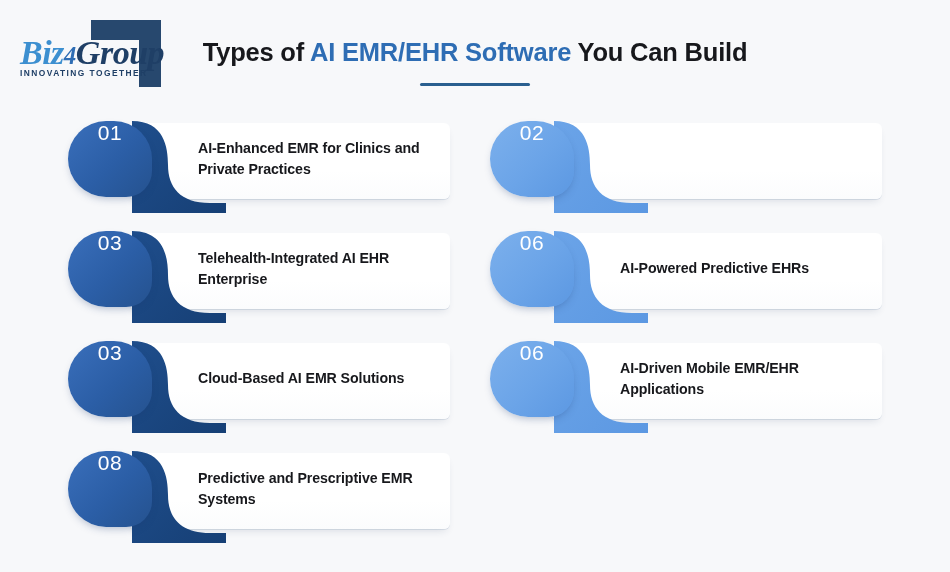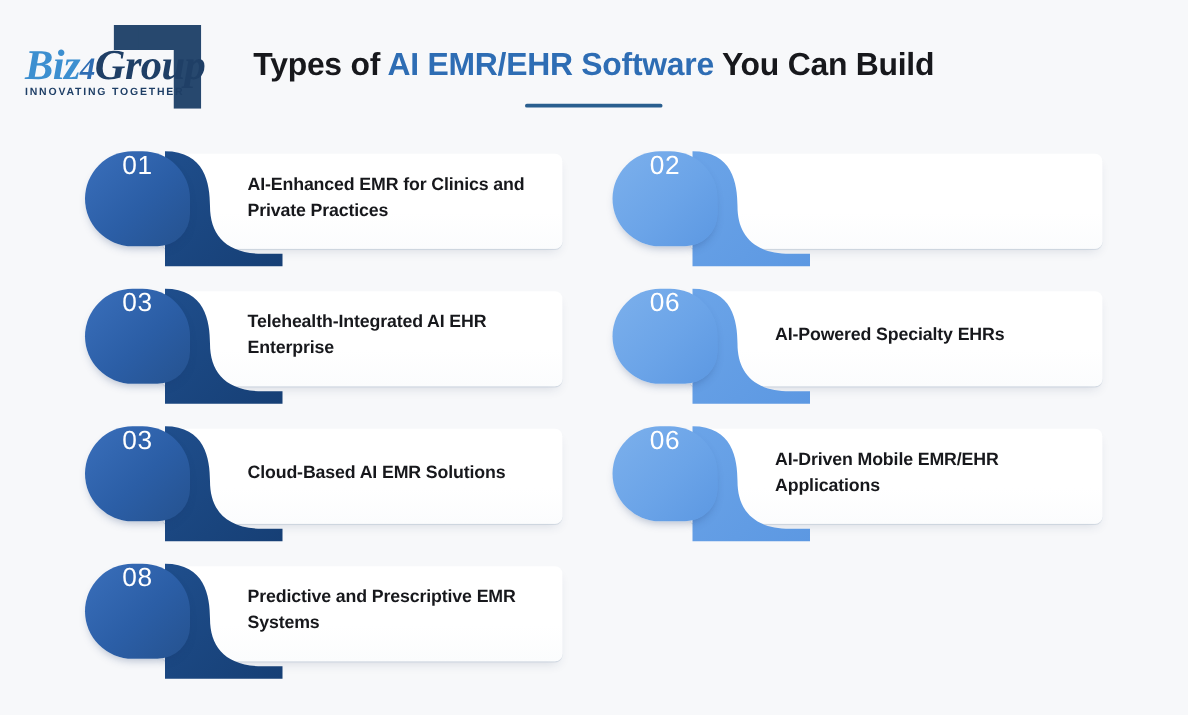--- a/index.html
+++ b/index.html
@@ -240,21 +240,21 @@
           <linearGradient id="rg3" x1="0" y1="0" x2="1" y2="1">
             <stop offset="0%" stop-color="#6ba4e8"></stop>
             <stop offset="100%" stop-color="#5c98e2"></stop>
           </linearGradient>
         </defs>
         <path d="M14 8 C46 8 50 34 50 52 C50 74 62 90 92 90 L108 90 L108 100 L14 100 Z" fill="url(#rg3)"></path>
       </svg>
       <div class="badge">
         <span>06</span>
       </div>
-      <div class="card-text">AI-Powered Specialty EHRs</div>
+      <div class="card-text">AI-Powered Predictive EHRs</div>
     </div>
     <div class="card left r2">
       <div class="plate"></div>
       <svg class="ribbon" viewBox="0 0 110 100">
         <defs>
           <linearGradient id="rg4" x1="0" y1="0" x2="1" y2="1">
             <stop offset="0%" stop-color="#1f4e8c"></stop>
             <stop offset="100%" stop-color="#163f75"></stop>
           </linearGradient>
         </defs>

